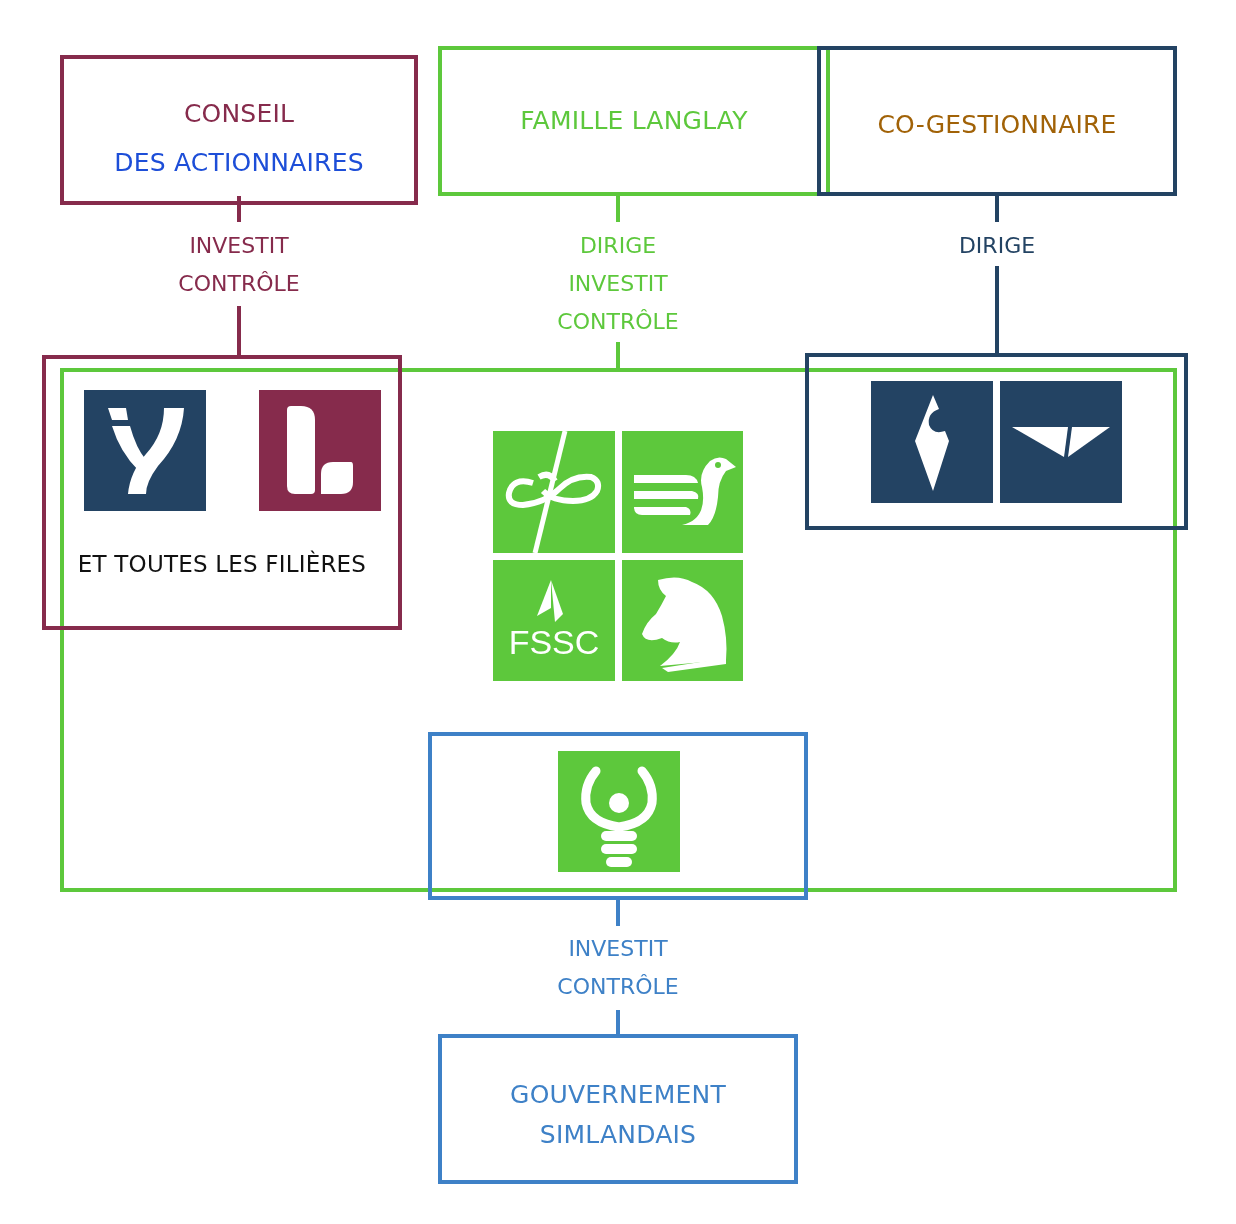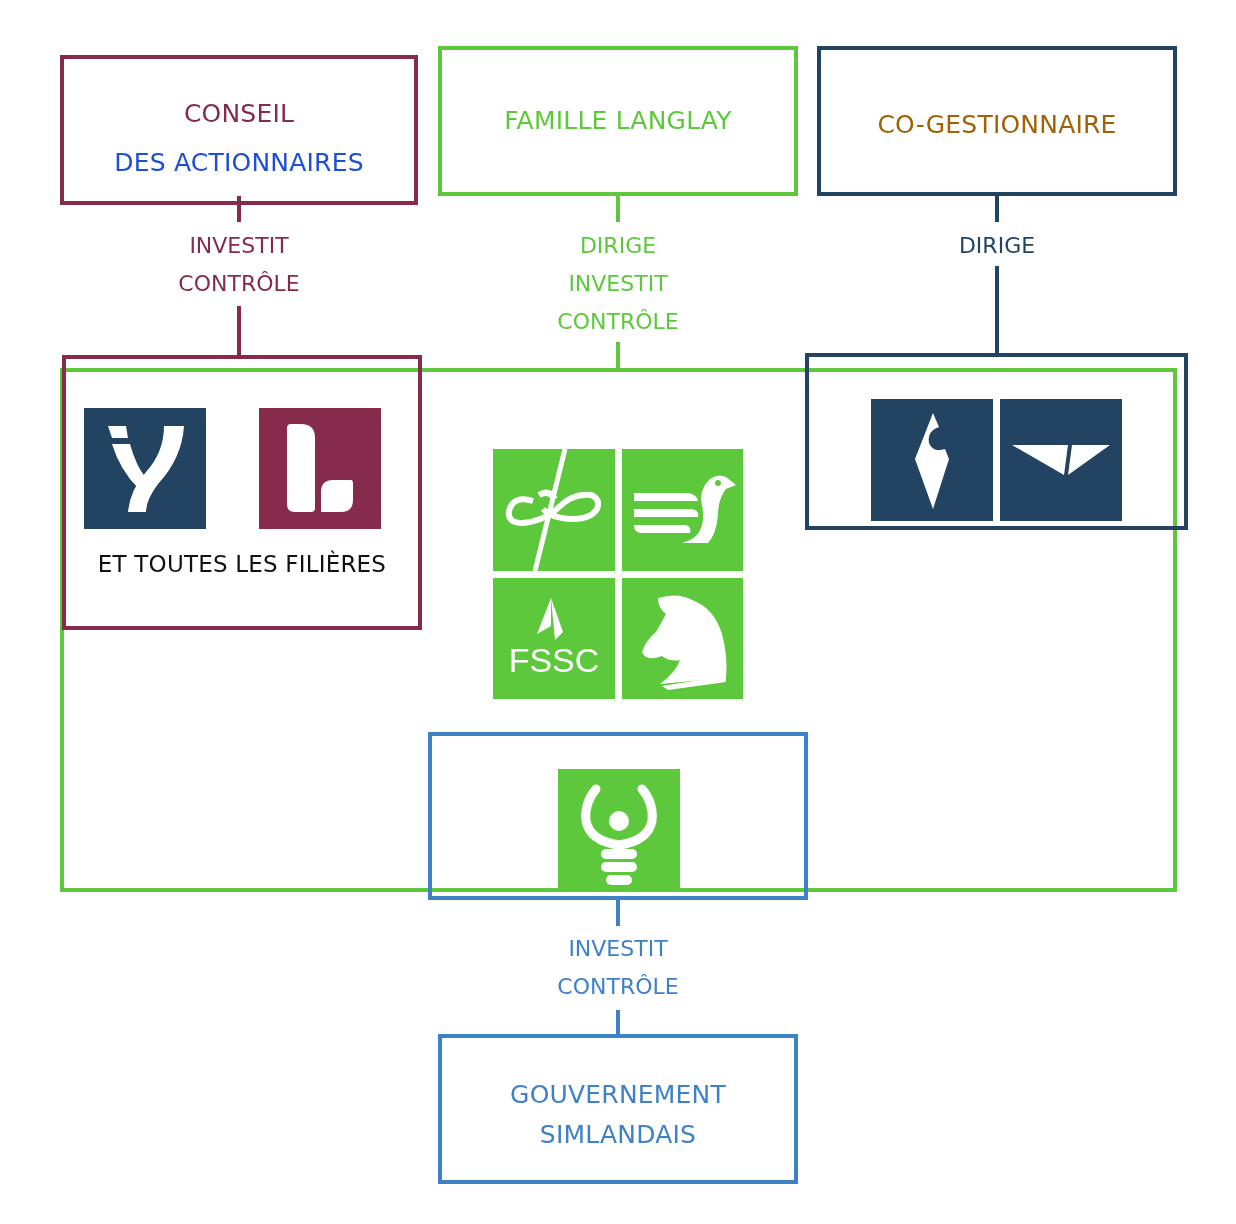--- a/index.html
+++ b/index.html
@@ -2,32 +2,32 @@
 <html><head>
 <meta charset="utf-8">
 <style>
   html, body { margin: 0; padding: 0; background: #ffffff; }
   body { width: 1236px; height: 1224px; position: relative; overflow: hidden;
          font-family: "DejaVu Sans", "Liberation Sans", sans-serif; }
   .box { position: absolute; box-sizing: border-box; border: 4px solid; background: transparent; }
   .box-text { position: absolute; left: 0; right: 0; text-align: center; font-size: 25px; line-height: 38px; letter-spacing: 0.2px; }
   .label { position: absolute; text-align: center; font-size: 22px; line-height: 38px; width: 300px; }
   .vline { position: absolute; width: 4px; }
-  .logo { position: absolute; box-sizing: border-box; margin-top: 18px; }
+  .logo { position: absolute; box-sizing: border-box; }
   svg { display: block; }
 </style>
 </head>
 <body>
 
 <div class="box" style="left:60px; top:46px; width:358px; height:150px; border-color:#862b4c;margin-top:9px;">
   <div class="box-text" style="top:36px; color:#862b4c;">CONSEIL</div>
   <div class="box-text" style="top:85px; color:#1d4ed8;">DES ACTIONNAIRES</div>
 </div>
 
-<div class="box" style="left:438px; top:46px; width:360px; height:150px; border-color:#5dc83c;">
+<div class="box" style="left:438px; top:46px; width:392px; height:150px; border-color:#5dc83c;">
   <div class="box-text" style="top:52px; color:#5dc83c;">FAMILLE LANGLAY</div>
 </div>
 
 <div class="box" style="left:817px; top:46px; width:360px; height:150px; border-color:#234363;">
   <div class="box-text" style="top:56px; color:#a16207;">CO-GESTIONNAIRE</div>
 </div>
 
 <div class="vline" style="left:237px; top:196px; height:26px; background:#862b4c;"></div>
 <div class="label" style="left:89px; top:227px; color:#862b4c;">INVESTIT</div>
 <div class="label" style="left:89px; top:265px; color:#862b4c;">CONTRÔLE</div>
@@ -38,21 +38,21 @@
 <div class="label" style="left:468px; top:265px; color:#5dc83c;">INVESTIT</div>
 <div class="label" style="left:468px; top:303px; color:#5dc83c;">CONTRÔLE</div>
 <div class="vline" style="left:616px; top:342px; height:28px; background:#5dc83c;"></div>
 
 <div class="vline" style="left:995px; top:196px; height:26px; background:#234363;"></div>
 <div class="label" style="left:847px; top:227px; color:#234363;">DIRIGE</div>
 <div class="vline" style="left:995px; top:266px; height:90px; background:#234363;"></div>
 
 <div class="box" style="left:60px; top:368px; width:1117px; height:524px; border-color:#5dc83c;"></div>
 
-<div class="box" style="left:62px; top:355px; width:360px; height:275px; border-color:#862b4c;padding-left:40px;">
+<div class="box" style="left:42px; top:355px; width:360px; height:275px; border-color:#862b4c;padding-left:40px;">
   <div class="box-text" style="top:186px; color:#111111; font-size:23px;">ET TOUTES LES FILIÈRES</div>
 </div>
 
 <div class="box" style="left:805px; top:353px; width:383px; height:177px; border-color:#234363;"></div>
 
 <div class="box" style="left:428px; top:732px; width:380px; height:168px; border-color:#3e81c7;"></div>
 
 <div class="logo" style="left:84px; top:390px; width:122px; height:121px; background:#234363;">
   <svg width="122" height="121" viewBox="0 0 122 121">
     <path d="M24 18 L42 18 L44 30 L28 30 Z" fill="#fff"></path>

